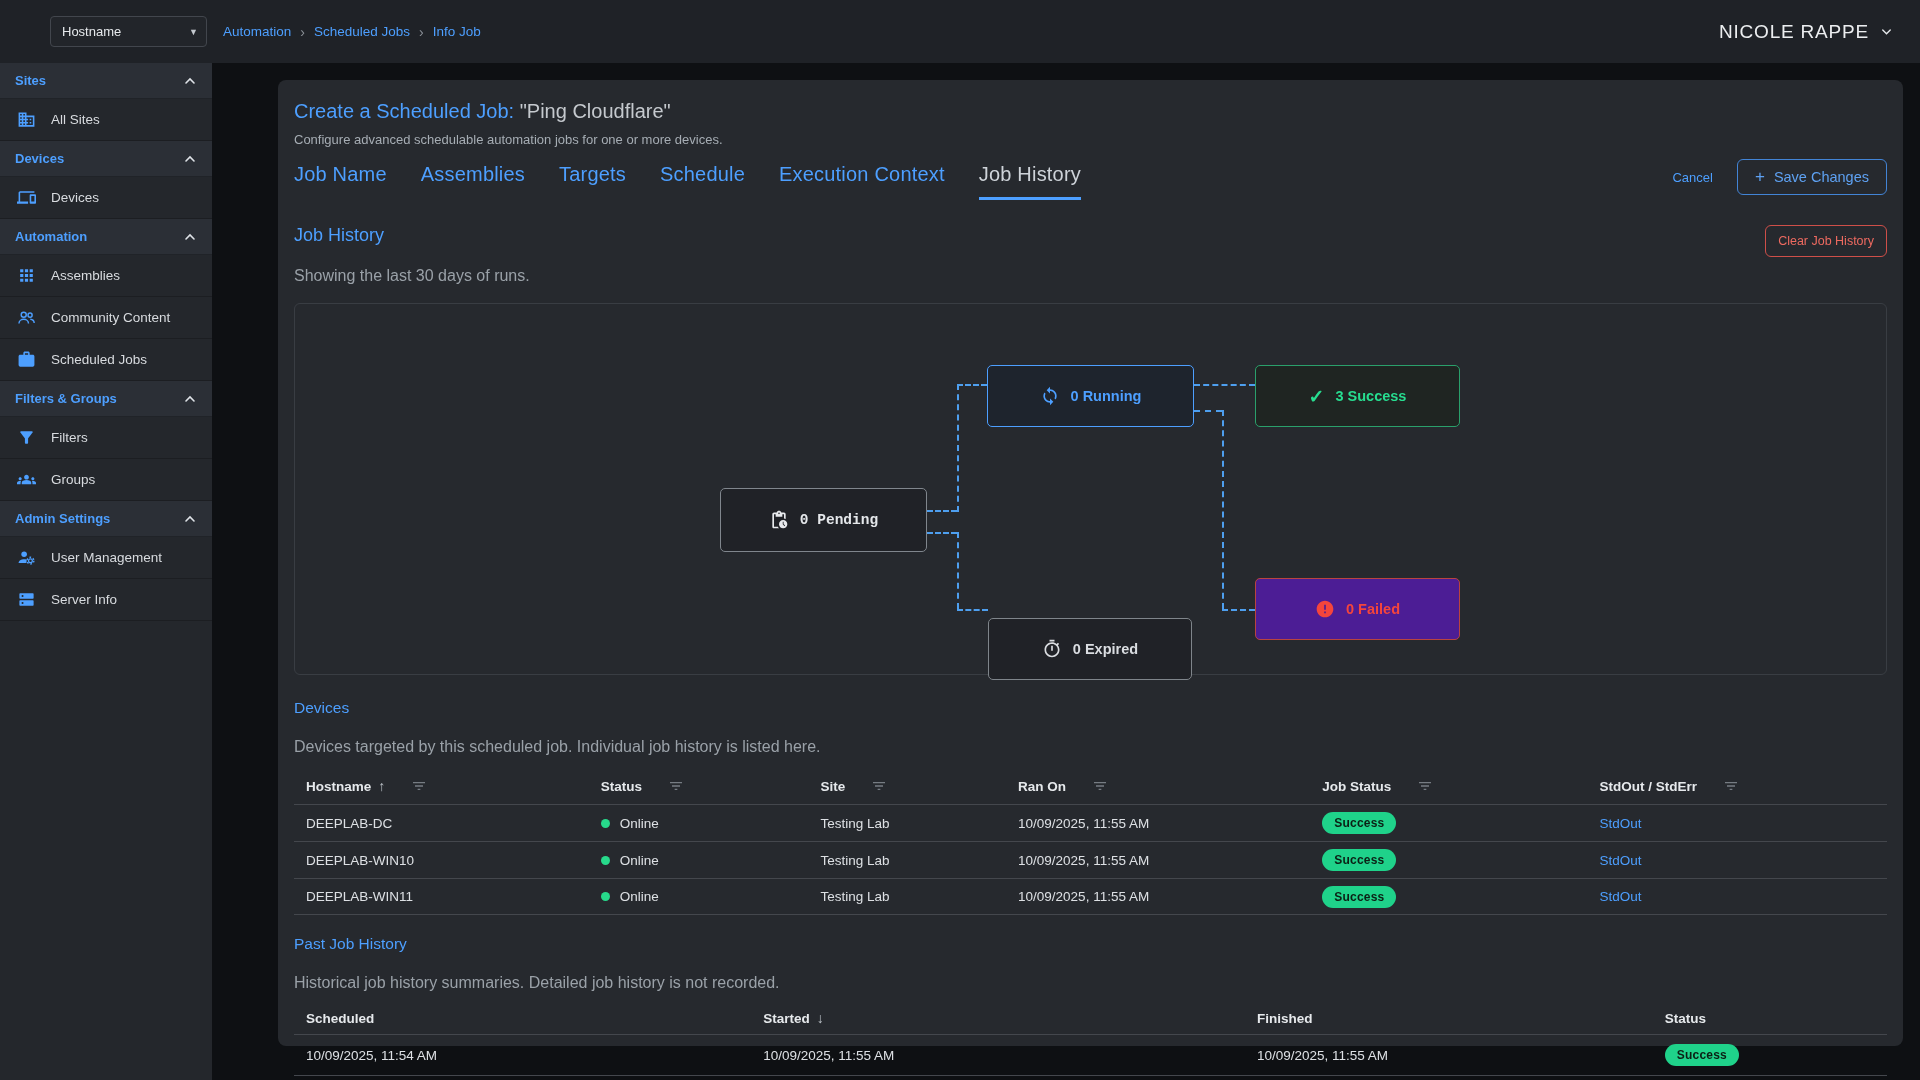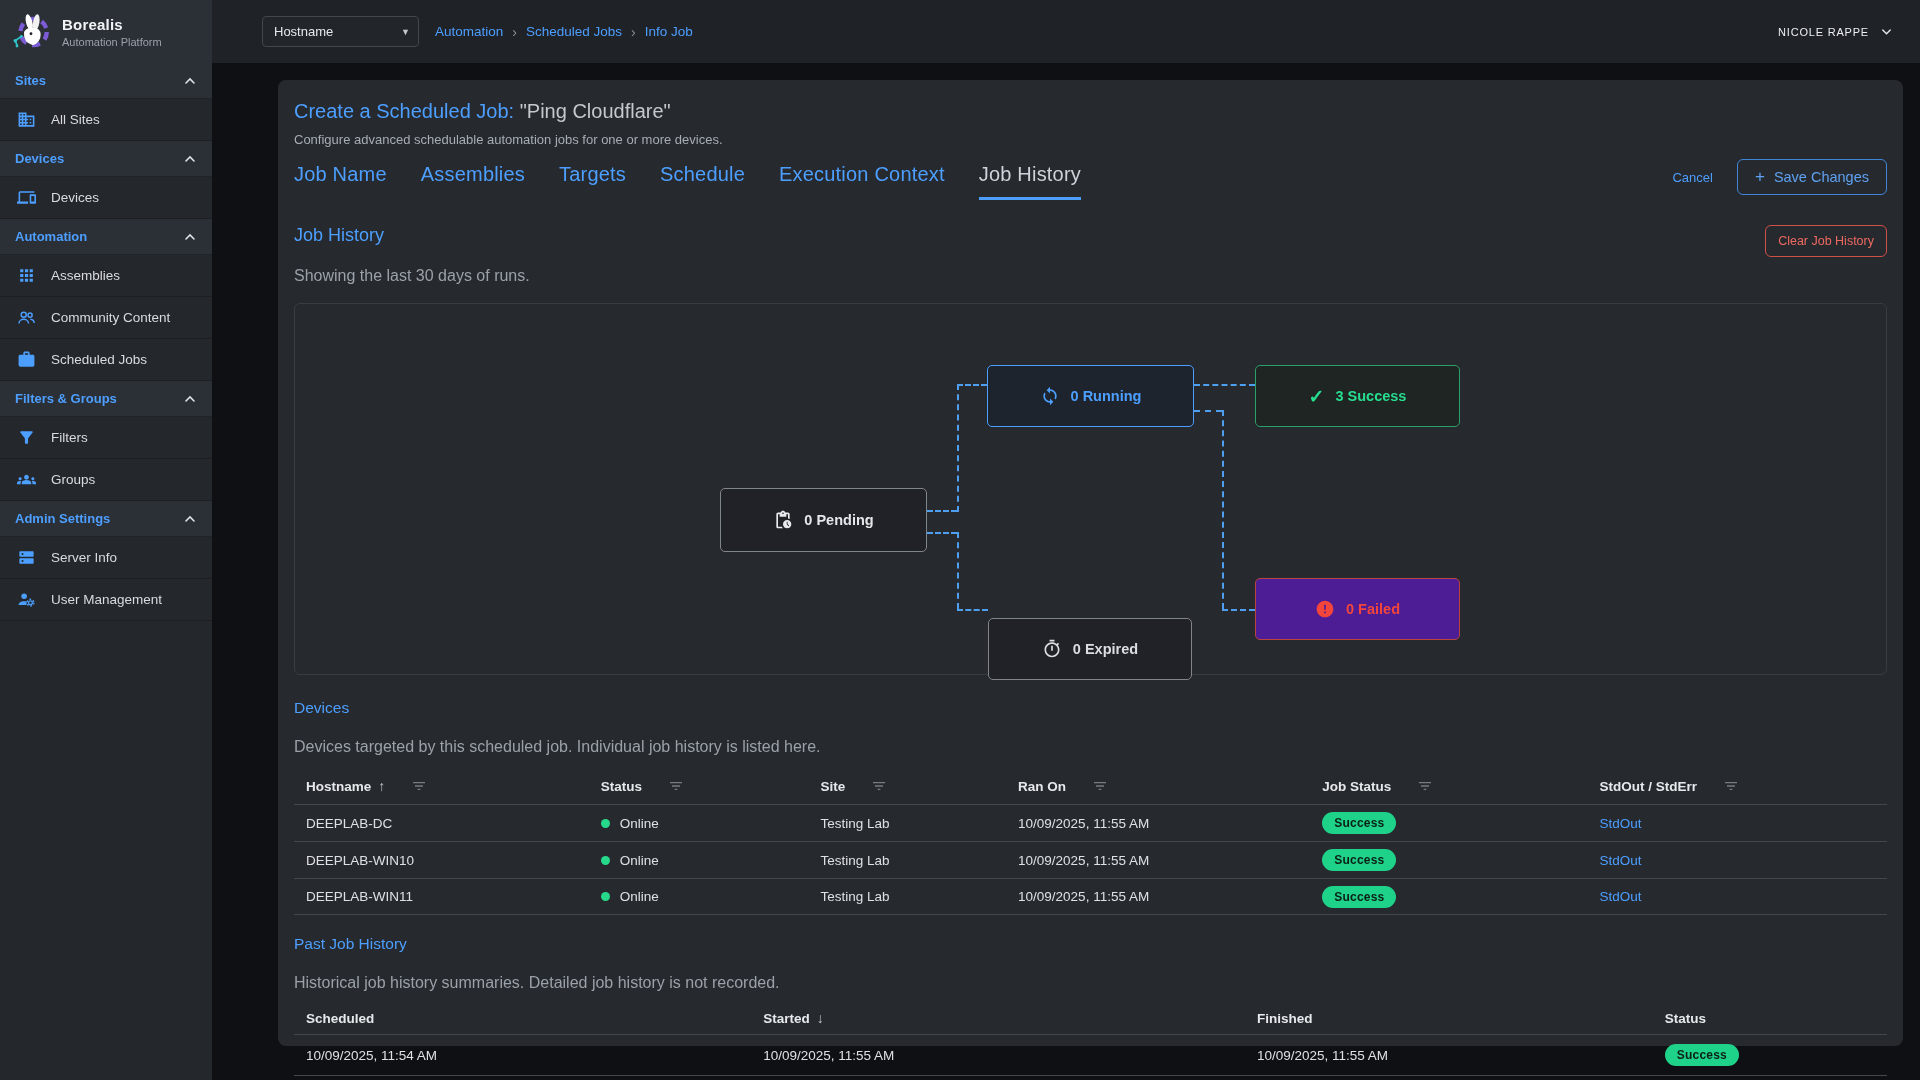--- a/index.html
+++ b/index.html
@@ -12,21 +12,21 @@
   .brand-name { color:#f2f4f6; font-size:15px; font-weight:bold; letter-spacing:.2px; }
   .brand-sub { color:#9aa1a8; font-size:11px; margin-top:3px; }
   .host-select { margin-left:50px; width:157px; height:31px; background:#22252a; border:1px solid #42464d; border-radius:4px; display:flex; align-items:center; padding:0 8px 0 11px; color:#e6e9ec; font-size:13px; cursor:pointer; }
   .host-select .caret { margin-left:auto; color:#c3c8ce; font-size:9px; }
   .searchbox { margin-left:18px; width:360px; height:31px; background:#23262c; border:1px solid #3a3f46; border-radius:6px; display:flex; align-items:center; padding:0 10px; }
   .searchbox input { flex:1; background:transparent; border:none; outline:none; color:#dfe2e6; font-size:13px; font-family:"Liberation Sans",sans-serif; }
   .searchbox input::placeholder { color:#8d939b; opacity:1; }
   .crumbs { margin-left:16px; display:flex; align-items:center; gap:9px; font-size:13.5px; }
   .crumb { color:#4d9fff; cursor:pointer; }
   .crumb-sep { color:#8a9097; font-size:14px; }
-  .userbox { margin-left:auto; margin-right:26px; display:flex; align-items:center; gap:10px; color:#eceef0; font-size:11px; letter-spacing:.8px; cursor:pointer; }
+  .userbox { margin-left:auto; margin-right:26px; display:flex; align-items:center; gap:10px; color:#eceef0; font-size:19px; letter-spacing:.8px; cursor:pointer; }
 
   
   .sidebar { position:absolute; left:0; top:63px; width:212px; height:1017px; background:#24272c; }
   .side-sec { height:36px; background:#2b2f36; color:#4d9fff; font-size:13px; font-weight:bold; display:flex; align-items:center; justify-content:space-between; padding:0 14px 0 15px; border-bottom:1px solid rgba(0,0,0,.25); cursor:pointer; }
   .side-item { height:42px; display:flex; align-items:center; gap:15px; padding-left:17px; color:#d8dbdf; font-size:13.5px; border-bottom:1px solid rgba(0,0,0,.22); cursor:pointer; }
   .side-item svg { width:19px; height:19px; flex:0 0 auto; }
   .chev { width:16px; height:16px; }
 
   
   .card { position:absolute; left:278px; top:80px; width:1625px; height:966px; background:#26292e; border-radius:8px; padding:14px 16px; }
@@ -45,21 +45,21 @@
 
   .section-row { margin-top:24px; display:flex; justify-content:space-between; align-items:flex-start; }
   .h-blue-lg { color:#4d9fff; font-size:18px; }
   .sub-gray { color:#9aa1a8; font-size:16px; margin-top:21px; }
   .clear-btn { border:1px solid #cf4f49; background:transparent; color:#ee6a60; border-radius:6px; padding:8px 12px; font-size:12.5px; cursor:pointer; font-family:"Liberation Sans",sans-serif; }
 
   
   .flow-panel { margin-top:18px; height:372px; border:1px solid #393d43; border-radius:6px; position:relative; }
   .node { position:absolute; display:flex; align-items:center; justify-content:center; gap:11px; background:#202227; border:1px solid #80868d; border-radius:5px; font-weight:bold; font-size:14.5px; color:#e4e7ea; }
   .node svg { width:20px; height:20px; }
-  .node-pending { left:425px; top:184px; width:207px; height:64px; }
+  .node-pending { left:425px; top:184px; width:207px; height:64px;font-family:Liberation Mono, monospace; }
   .node-running { left:692px; top:61px;  width:207px; height:62px; border-color:#4d9fff; color:#4d9fff; background:#1e242d; }
   .node-success { left:960px; top:61px;  width:205px; height:62px; border-color:#2aa06b; color:#27dd90; background:#1f2522; }
   .node-expired { left:693px; top:274px; width:204px; height:62px; border-color:#7f858b; color:#dadde1;margin-top:40px; }
   .node-failed  { left:960px; top:274px; width:205px; height:62px; border-color:#b94440; color:#f4453c; background:#4c1d95; }
   .check-glyph { font-size:19px; font-weight:bold; }
   .conn { position:absolute; }
   .conn.h { border-top:2px dashed #4e9fef; }
   .conn.v { border-left:2px dashed #4e9fef; }
 
   
@@ -78,37 +78,20 @@
   .badge { background:#1fd28a; color:#0c2015; font-weight:bold; font-size:12px; padding:4px 12px; border-radius:12px; display:inline-block; letter-spacing:.2px; }
   .link { color:#4d9fff; cursor:pointer; }
   .mt20 { margin-top:20px; }
 </style>
 </head>
 <body>
 
 <div class="stage">
 
   <div class="topbar">
-    <div class="brand">
-      <svg width="42" height="42" viewBox="0 0 48 48">
-        <circle cx="27" cy="24" r="15" fill="none" stroke="#7b5cd6" stroke-width="5" stroke-dasharray="9 7"></circle>
-        <path d="M6 34 L13 29 M6 34 L8 39" stroke="#2ec4c9" stroke-width="2" fill="none"></path>
-        <circle cx="6" cy="34" r="2" fill="#2ec4c9"></circle>
-          <circle cx="8" cy="40" r="1.6" fill="#2ec4c9"></circle>
-          <circle cx="13" cy="29" r="1.6" fill="#2ec4c9"></circle>
-        <ellipse cx="22" cy="13" rx="3.6" ry="9.5" fill="#ffffff" transform="rotate(-14 22 13)"></ellipse>
-        <ellipse cx="30" cy="13" rx="3.6" ry="9.5" fill="#f2f2f2" transform="rotate(9 30 13)"></ellipse>
-        <path d="M16 24 Q15 36 26 39 Q35 36 35 27 Q35 19 26 19 Q18 19 16 24 Z" fill="#ffffff"></path>
-        <circle cx="24" cy="26" r="1.6" fill="#23262b"></circle>
-      </svg>
-      <div>
-        <div class="brand-name">Borealis</div>
-        <div class="brand-sub">Automation Platform</div>
-      </div>
-    </div>
 
     <div class="host-select">
       <span>Hostname</span>
       <span class="caret">▼</span>
     </div>
 
 
     <div class="crumbs">
       <span class="crumb">Automation</span>
       <span class="crumb-sep">›</span>
@@ -203,35 +186,35 @@
     </div>
 
     <div class="side-sec">
       <span>Admin Settings</span>
       <svg class="chev" viewBox="0 0 24 24">
           <path d="M6 15 L12 9 L18 15" fill="none" stroke="#dfe3e8" stroke-width="2.4" stroke-linecap="round"></path>
         </svg>
     </div>
     <div class="side-item">
       <svg viewBox="0 0 24 24">
+          <circle cx="9" cy="8" r="3.5" fill="#4d9fff"></circle>
+          <path fill="#4d9fff" d="M2 19c0-3 3.2-4.8 7-4.8 1.2 0 2.3.2 3.3.5l-.4 4.3H2z"></path>
+          <circle cx="17" cy="16" r="2.4" fill="none" stroke="#4d9fff" stroke-width="1.6"></circle>
+          <circle cx="17" cy="16" r="4.3" fill="none" stroke="#4d9fff" stroke-width="1.8" stroke-dasharray="2.2 2.4"></circle>
+        </svg>
+      <span>User Management</span>
+    </div>
+    <div class="side-item">
+      <svg viewBox="0 0 24 24">
           <rect x="3" y="4" width="18" height="7" rx="1" fill="#4d9fff"></rect>
           <rect x="3" y="13" width="18" height="7" rx="1" fill="#4d9fff"></rect>
           <circle cx="7" cy="7.5" r="1.3" fill="#24272c"></circle>
           <circle cx="7" cy="16.5" r="1.3" fill="#24272c"></circle>
         </svg>
       <span>Server Info</span>
-    </div>
-    <div class="side-item">
-      <svg viewBox="0 0 24 24">
-          <circle cx="9" cy="8" r="3.5" fill="#4d9fff"></circle>
-          <path fill="#4d9fff" d="M2 19c0-3 3.2-4.8 7-4.8 1.2 0 2.3.2 3.3.5l-.4 4.3H2z"></path>
-          <circle cx="17" cy="16" r="2.4" fill="none" stroke="#4d9fff" stroke-width="1.6"></circle>
-          <circle cx="17" cy="16" r="4.3" fill="none" stroke="#4d9fff" stroke-width="1.8" stroke-dasharray="2.2 2.4"></circle>
-        </svg>
-      <span>User Management</span>
     </div>
   </div>
 
   <div class="card">
 
     <div class="page-title"><span class="t-blue">Create a Scheduled Job:</span><span class="t-rest"> "Ping Cloudflare"</span></div>
     <div class="page-sub">Configure advanced schedulable automation jobs for one or more devices.</div>
 
     <div class="tabs-row">
       <div class="tabs">

